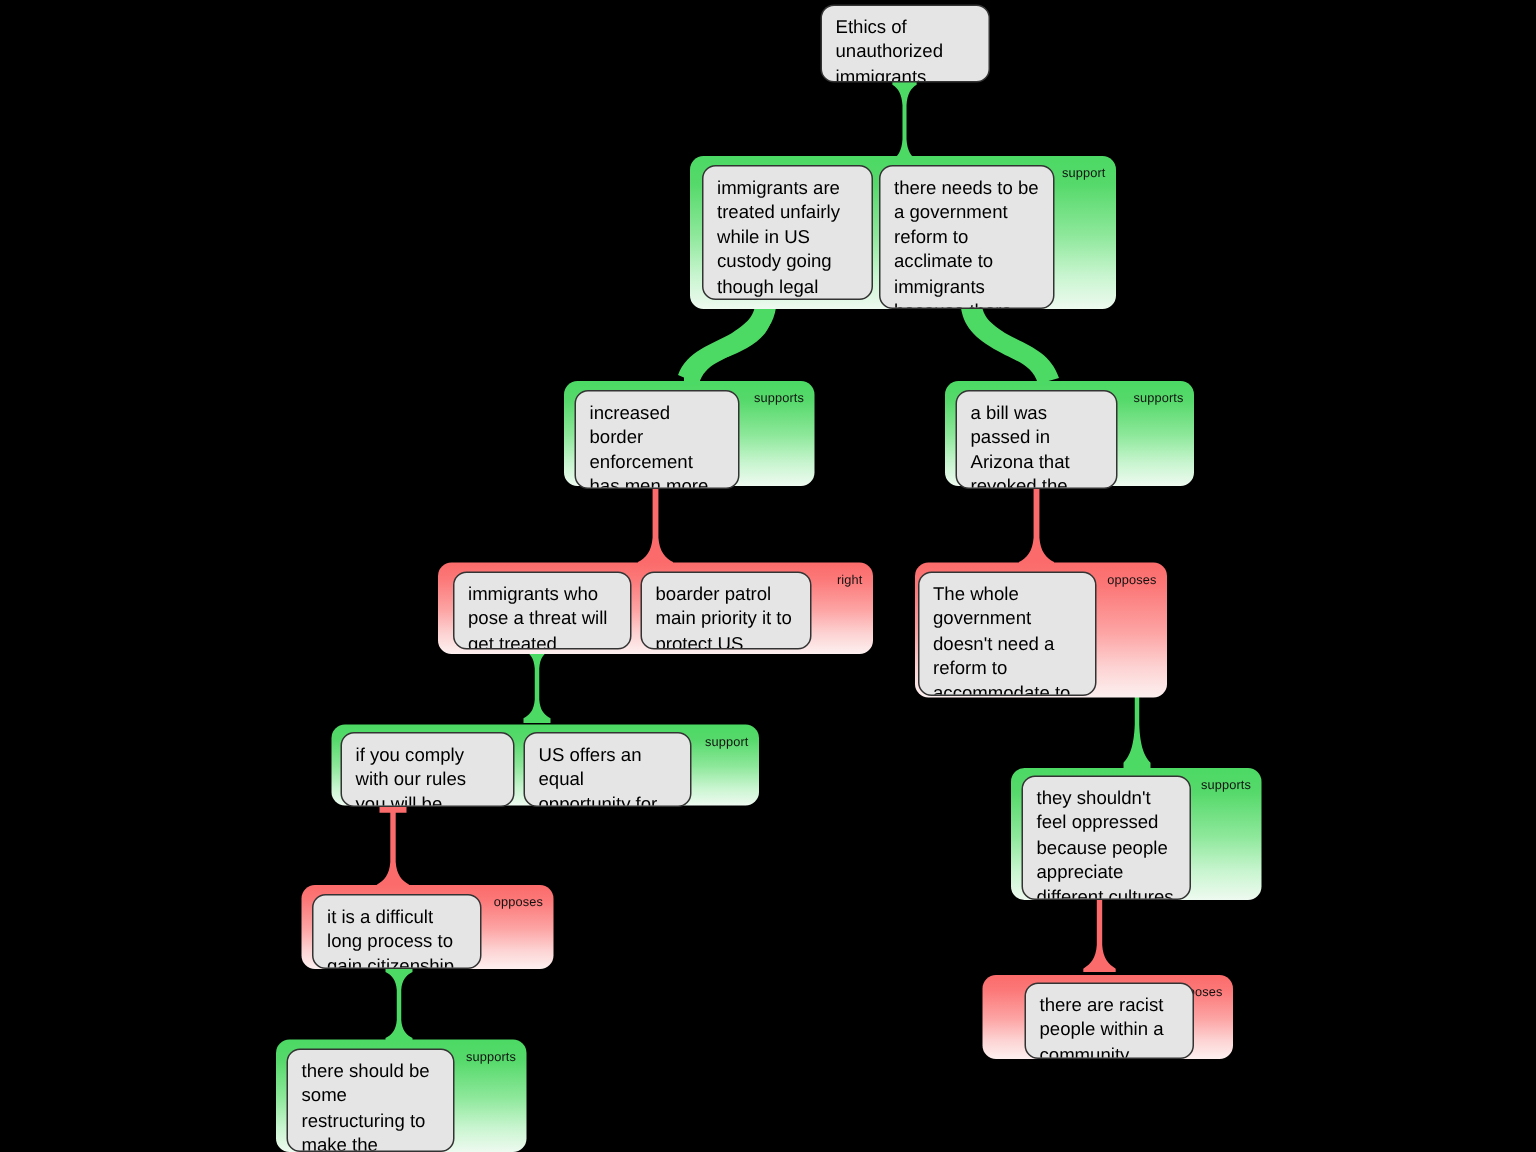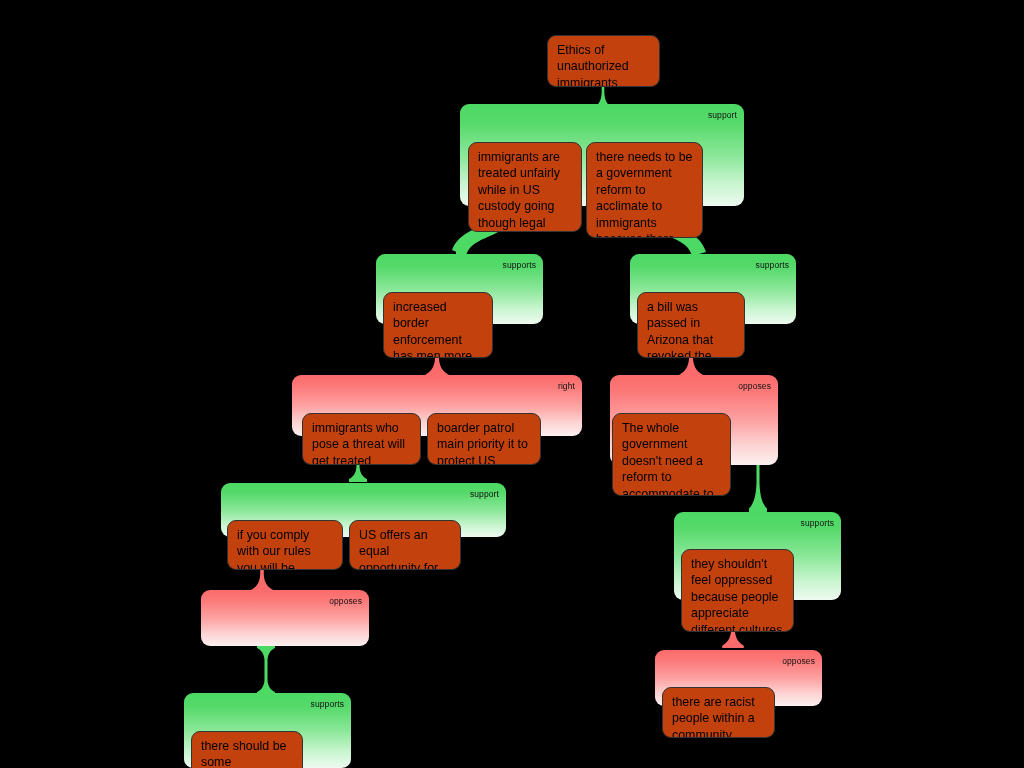--- a/index.html
+++ b/index.html
@@ -53,30 +53,29 @@
     font-weight: normal;
     color: #111111;
     letter-spacing: 0.1px;
     white-space: nowrap;
   }
 
   
   .card {
     position: absolute;
     z-index: 3;
-    background: #c2410c;
+    background: #e5e5e5;
     border: 1.2px solid #333333;
     border-radius: 9px;
     box-sizing: border-box;
     padding: 6px 8px 5px 9px;
     font-size: 12.4px;
     line-height: 16.4px;
     color: #000000;
     overflow: hidden;
-    margin-top: 32px;
   }
 
   
   .card.root {
     z-index: 3;
   }
 </style>
 </head>
 <body>
 
@@ -167,29 +166,30 @@
 
   <div class="group support" style="left:221px; top:483px; width:285px; height:54px;">
     <div class="group-label">support</div>
   </div>
   <div class="card" style="left:227px; top:488px; width:116px; height:50px;">if you comply with our rules you will be granted citizenship</div>
   <div class="card" style="left:349px; top:488px; width:112px; height:50px;">US offers an equal opportunity for success</div>
 
   <div class="group oppose" style="left:201px; top:590px; width:168px; height:56px;">
     <div class="group-label">opposes</div>
   </div>
+  <div class="card" style="left:208px; top:596px; width:113px; height:50px;">it is a difficult long process to gain citizenship</div>
 
   <div class="group support" style="left:184px; top:693px; width:167px; height:75px;">
     <div class="group-label">supports</div>
   </div>
   <div class="card" style="left:191px; top:699px; width:112px; height:69px;">there should be some restructuring to make the process easier</div>
 
   <div class="group support" style="left:674px; top:512px; width:167px; height:88px;">
     <div class="group-label">supports</div>
   </div>
   <div class="card" style="left:681px; top:517px; width:113px; height:83px;">they shouldn't feel oppressed because people appreciate different cultures and accept them</div>
 
   <div class="group oppose" style="left:655px; top:650px; width:167px; height:56px;">
     <div class="group-label">opposes</div>
   </div>
-  <div class="card" style="left:662px; top:655px; width:113px; height:51px;">there are racist people within a community</div>
+  <div class="card" style="left:683px; top:655px; width:113px; height:51px;">there are racist people within a community</div>
 
 </div>
 
 </body></html>

